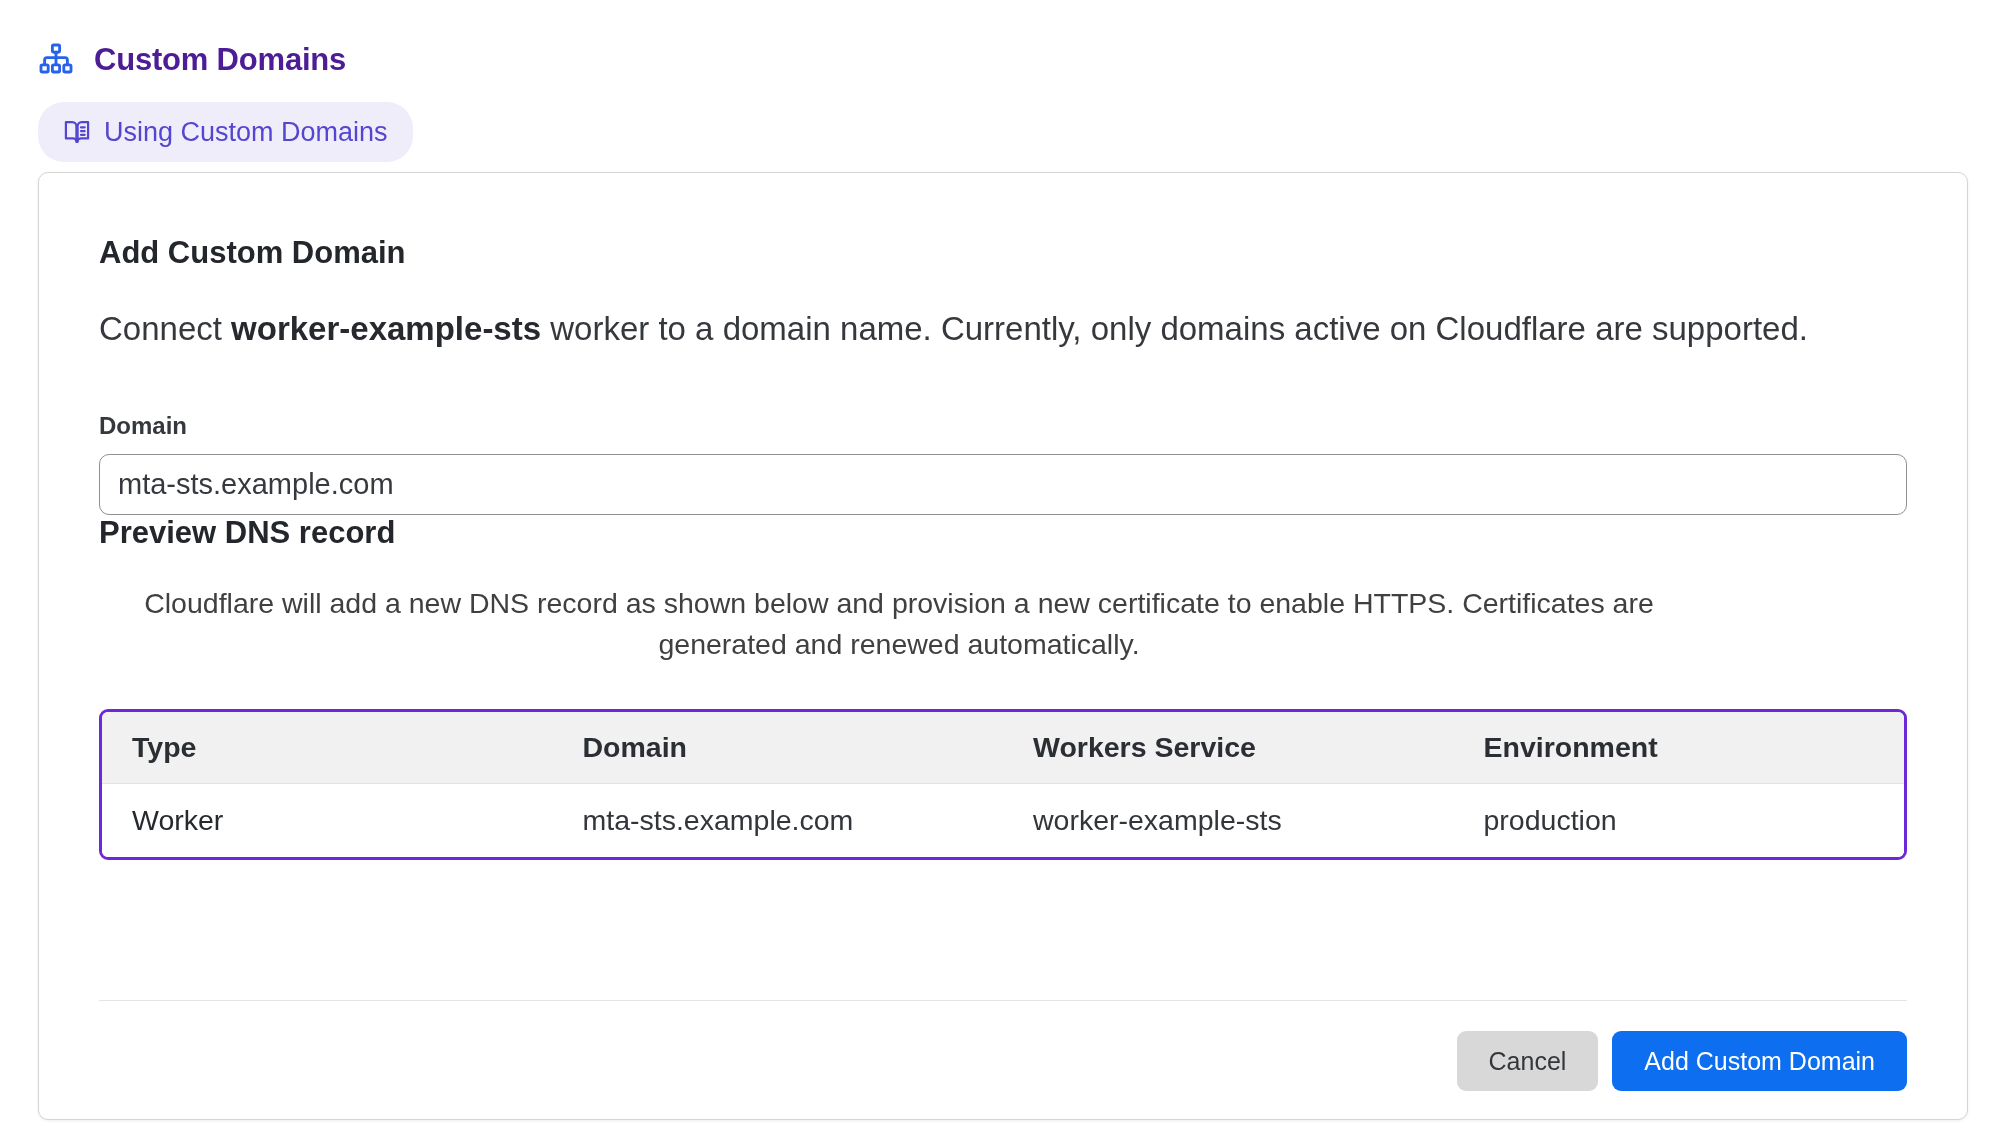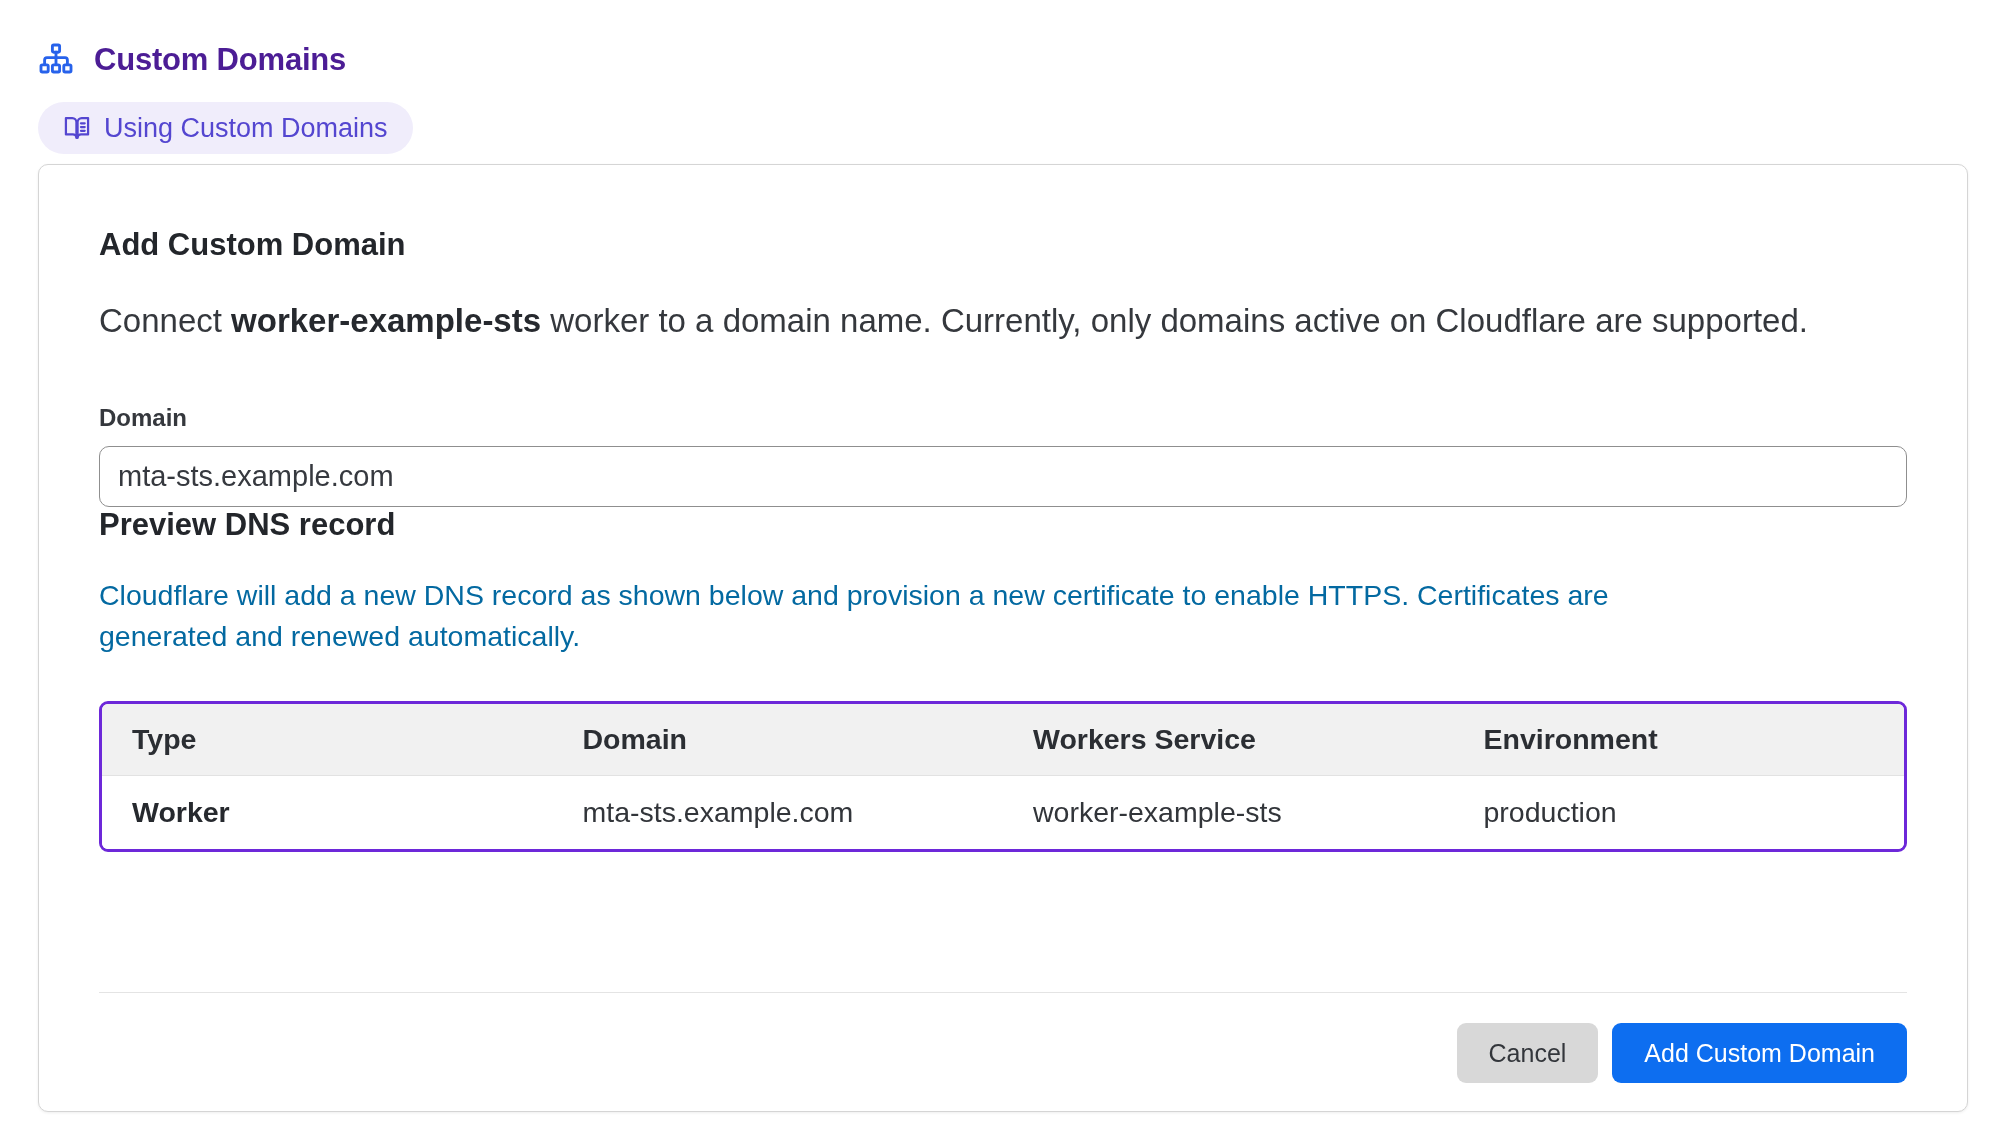--- a/index.html
+++ b/index.html
@@ -22,21 +22,21 @@
     font-weight: 700;
     letter-spacing: -0.2px;
     color: #4c1d95;
   }
   .subtitle-row { margin-top: 24px; display: flex; align-items: center; gap: 17px; }
   .subtitle { font-size: 30px; color: #34373c; }
   .docs-badge {
     display: inline-flex;
     align-items: center;
     gap: 13px;
-    height: 52px;
+    height: 60px;
     padding: 0 25px;
     border-radius: 26px;
     background: #f0edfb;
     color: #5446d0;
     font-size: 27px;
     cursor: pointer;
     white-space: nowrap;
   }
   .docs-badge .book-icon { width: 28px; height: 28px; display: inline-flex; }
 
@@ -71,41 +71,42 @@
     background: #fff;
     outline: none;
   }
 
   .preview-heading { }
   .preview-desc {
     margin-top: 32px;
     max-width: 1600px;
     font-size: 28.5px;
     line-height: 41px;
-    color: #0369a1;
+    color: #404040;
+    text-align: center;
   }
 
   .table-wrap {
     margin-top: 44px;
     border: 3px solid #6d28d9;
     border-radius: 9px;
     overflow: hidden;
   }
   table { width: 100%; border-collapse: collapse; font-size: 28.5px; }
   col { width: 25%; }
   thead th {
     background: #f1f1f1;
     text-align: left;
     font-weight: 600;
     color: #2b2e33;
     padding: 19px 30px;
     border-bottom: 1px solid #e2e2e2;
   }
   tbody td { padding: 20px 30px; color: #32353a; background: #fff; }
-  tbody td.cell-type { font-weight: 700; color: #26292e; }
+  tbody td.cell-type { font-weight: 400; color: #26292e; }
 
   .footer-divider { margin-top: auto; border-top: 1px solid #e4e4e4; }
   .card-footer { margin-top: 30px; display: flex; justify-content: flex-end; gap: 14px; }
   .btn {
     height: 60px;
     padding: 0 32px;
     border: none;
     border-radius: 9px;
     font-family: "Liberation Sans", sans-serif;
     font-size: 25px;

